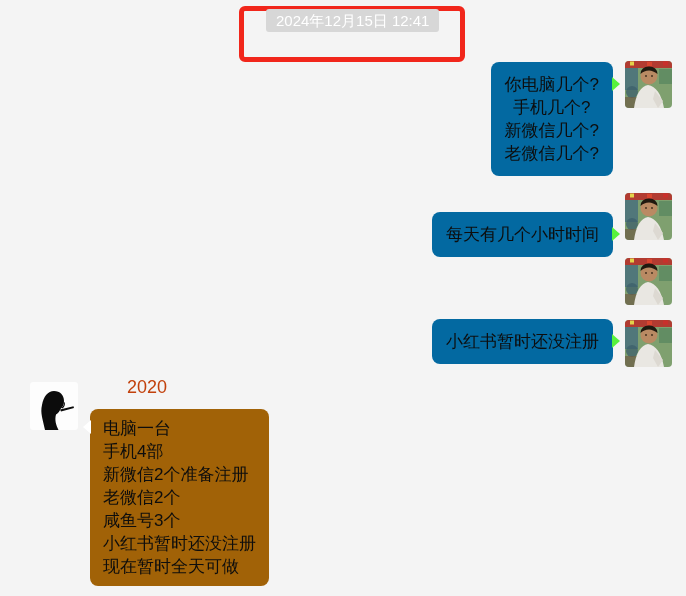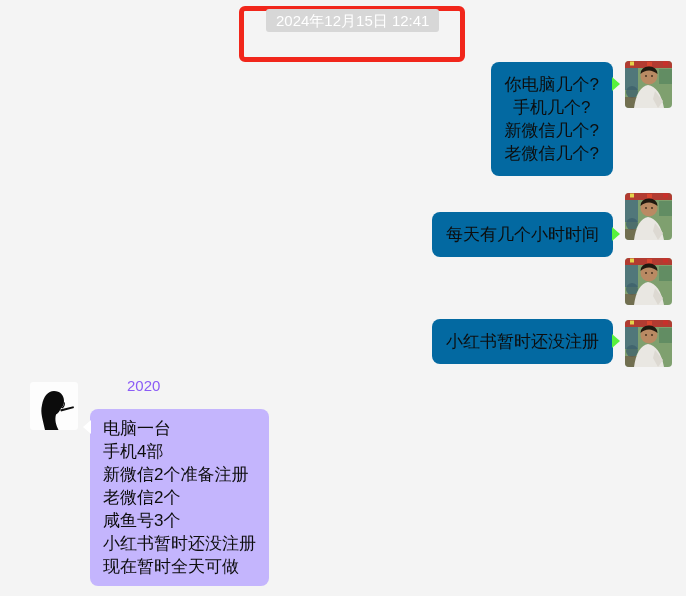--- a/index.html
+++ b/index.html
@@ -56,21 +56,21 @@
   .out::after {
     content: "";
     position: absolute;
     right: -7px; top: 15px;
     width: 0; height: 0;
     border-top: 7px solid transparent;
     border-bottom: 7px solid transparent;
     border-left: 8px solid #57f23d;
   }
   .in {
-    background: #c4b5fd;
+    background: #a16207;
     padding: 8px 13px;
     left: 90px; top: 409px;
   }
   .in::before {
     content: "";
     position: absolute;
     left: -7px; top: 11px;
     width: 0; height: 0;
     border-top: 7px solid transparent;
     border-bottom: 7px solid transparent;
@@ -98,22 +98,22 @@
     left: 30px; top: 382px;
     width: 48px; height: 48px;
     background: #fdfdfd;
   }
   .avatar svg { display: block; width: 100%; height: 100%; }
 
   
   .nick {
     position: absolute;
     left: 127px; top: 377px;
-    font-size: 15px;
-    color: #8b5cf6;
+    font-size: 18px;
+    color: #c2410c;
   }
 </style>
 </head>
 <body>
 
 <div class="screen">
 
   <div class="redbox"></div>
 
   <div class="stamp">2024年12月15日 12:41</div>

